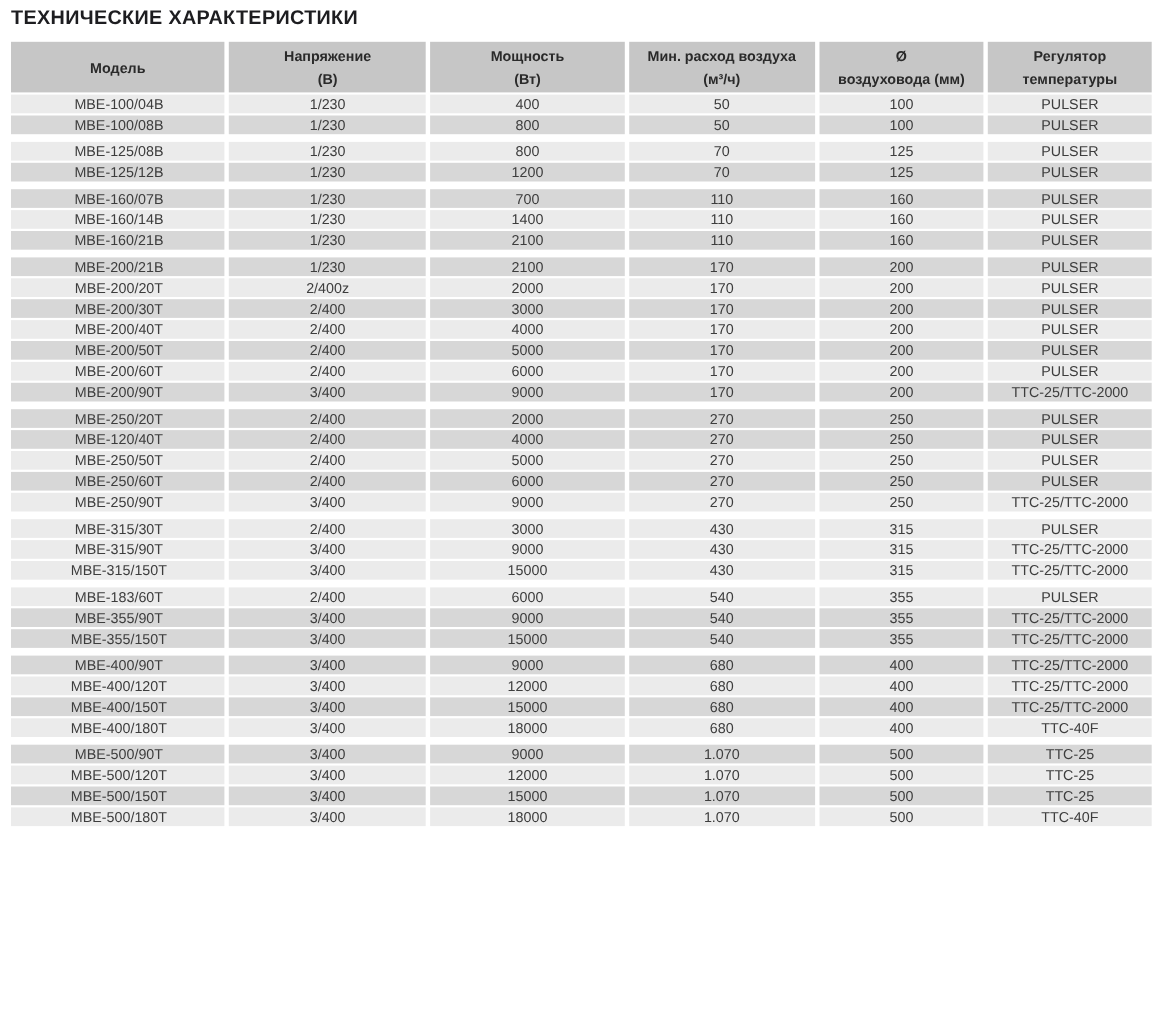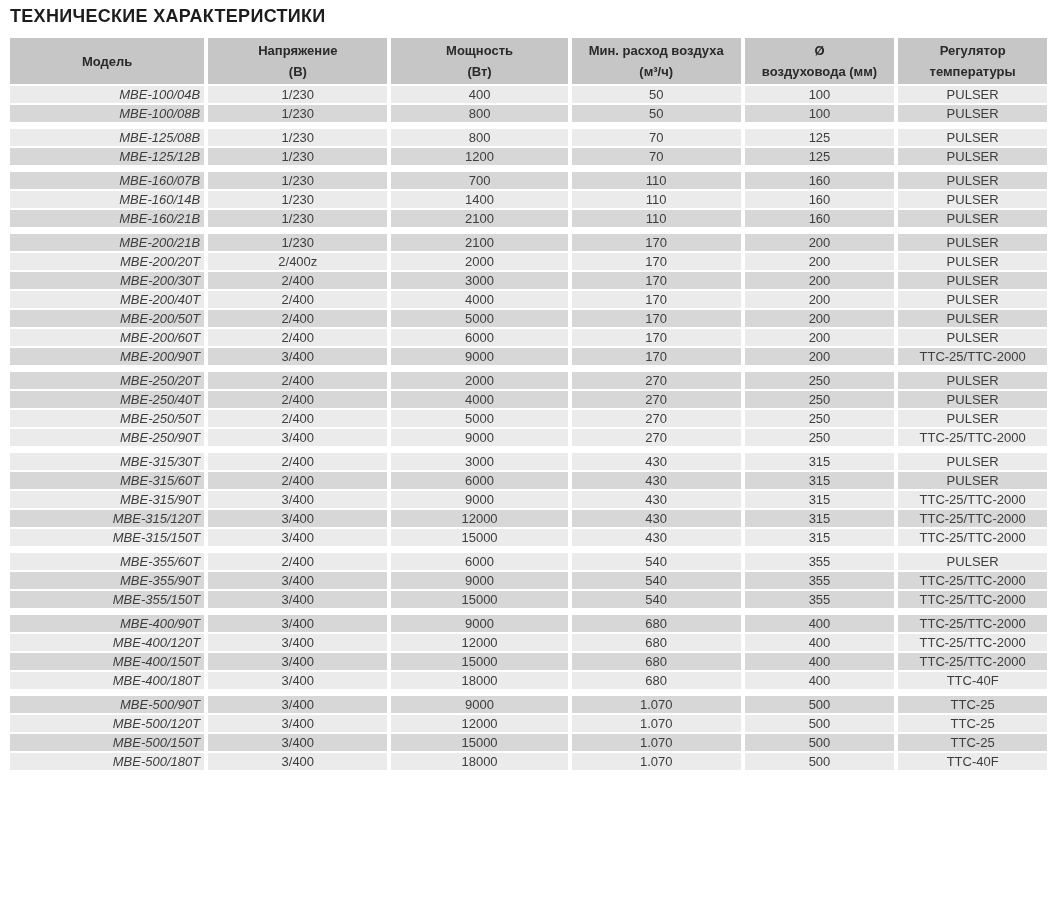--- a/index.html
+++ b/index.html
@@ -43,23 +43,22 @@
     font-size: 13px;
     color: var(--cell-text, #3d3d3d);
     text-align: center;
     vertical-align: middle;
     height: 17px;
     padding: 0 4px;
     white-space: nowrap;
     overflow: hidden;
   }
   table.spec td.model {
-    text-align: right;
+    text-align: center;
     padding-left: 6px;
-    font-style: italic;
   }
   tr.light td { background: var(--row-light, #ebebeb); }
   tr.dark  td { background: var(--row-dark,  #d7d7d7); }
   tr.gap td {
     background: transparent;
     height: 3px;
     padding: 0;
   }
 </style>
 </head>
@@ -231,31 +230,39 @@
         </tr>
         <tr class="dark">
           <td class="model">MBE-250/20T</td>
           <td>2/400</td>
           <td>2000</td>
           <td>270</td>
           <td>250</td>
           <td>PULSER</td>
         </tr>
         <tr class="dark">
-          <td class="model">MBE-250/40T</td>
+          <td class="model">MBE-120/40T</td>
           <td>2/400</td>
           <td>4000</td>
           <td>270</td>
           <td>250</td>
           <td>PULSER</td>
         </tr>
         <tr class="light">
           <td class="model">MBE-250/50T</td>
           <td>2/400</td>
           <td>5000</td>
+          <td>270</td>
+          <td>250</td>
+          <td>PULSER</td>
+        </tr>
+        <tr class="dark">
+          <td class="model">MBE-250/60T</td>
+          <td>2/400</td>
+          <td>6000</td>
           <td>270</td>
           <td>250</td>
           <td>PULSER</td>
         </tr>
         <tr class="light">
           <td class="model">MBE-250/90T</td>
           <td>3/400</td>
           <td>9000</td>
           <td>270</td>
           <td>250</td>
@@ -265,57 +272,41 @@
           <td colspan="6"></td>
         </tr>
         <tr class="light">
           <td class="model">MBE-315/30T</td>
           <td>2/400</td>
           <td>3000</td>
           <td>430</td>
           <td>315</td>
           <td>PULSER</td>
         </tr>
-        <tr class="dark">
-          <td class="model">MBE-315/60T</td>
-          <td>2/400</td>
-          <td>6000</td>
-          <td>430</td>
-          <td>315</td>
-          <td>PULSER</td>
-        </tr>
         <tr class="light">
           <td class="model">MBE-315/90T</td>
           <td>3/400</td>
           <td>9000</td>
-          <td>430</td>
-          <td>315</td>
-          <td>TTC-25/TTC-2000</td>
-        </tr>
-        <tr class="dark">
-          <td class="model">MBE-315/120T</td>
-          <td>3/400</td>
-          <td>12000</td>
           <td>430</td>
           <td>315</td>
           <td>TTC-25/TTC-2000</td>
         </tr>
         <tr class="light">
           <td class="model">MBE-315/150T</td>
           <td>3/400</td>
           <td>15000</td>
           <td>430</td>
           <td>315</td>
           <td>TTC-25/TTC-2000</td>
         </tr>
         <tr class="gap">
           <td colspan="6"></td>
         </tr>
         <tr class="light">
-          <td class="model">MBE-355/60T</td>
+          <td class="model">MBE-183/60T</td>
           <td>2/400</td>
           <td>6000</td>
           <td>540</td>
           <td>355</td>
           <td>PULSER</td>
         </tr>
         <tr class="dark">
           <td class="model">MBE-355/90T</td>
           <td>3/400</td>
           <td>9000</td>

